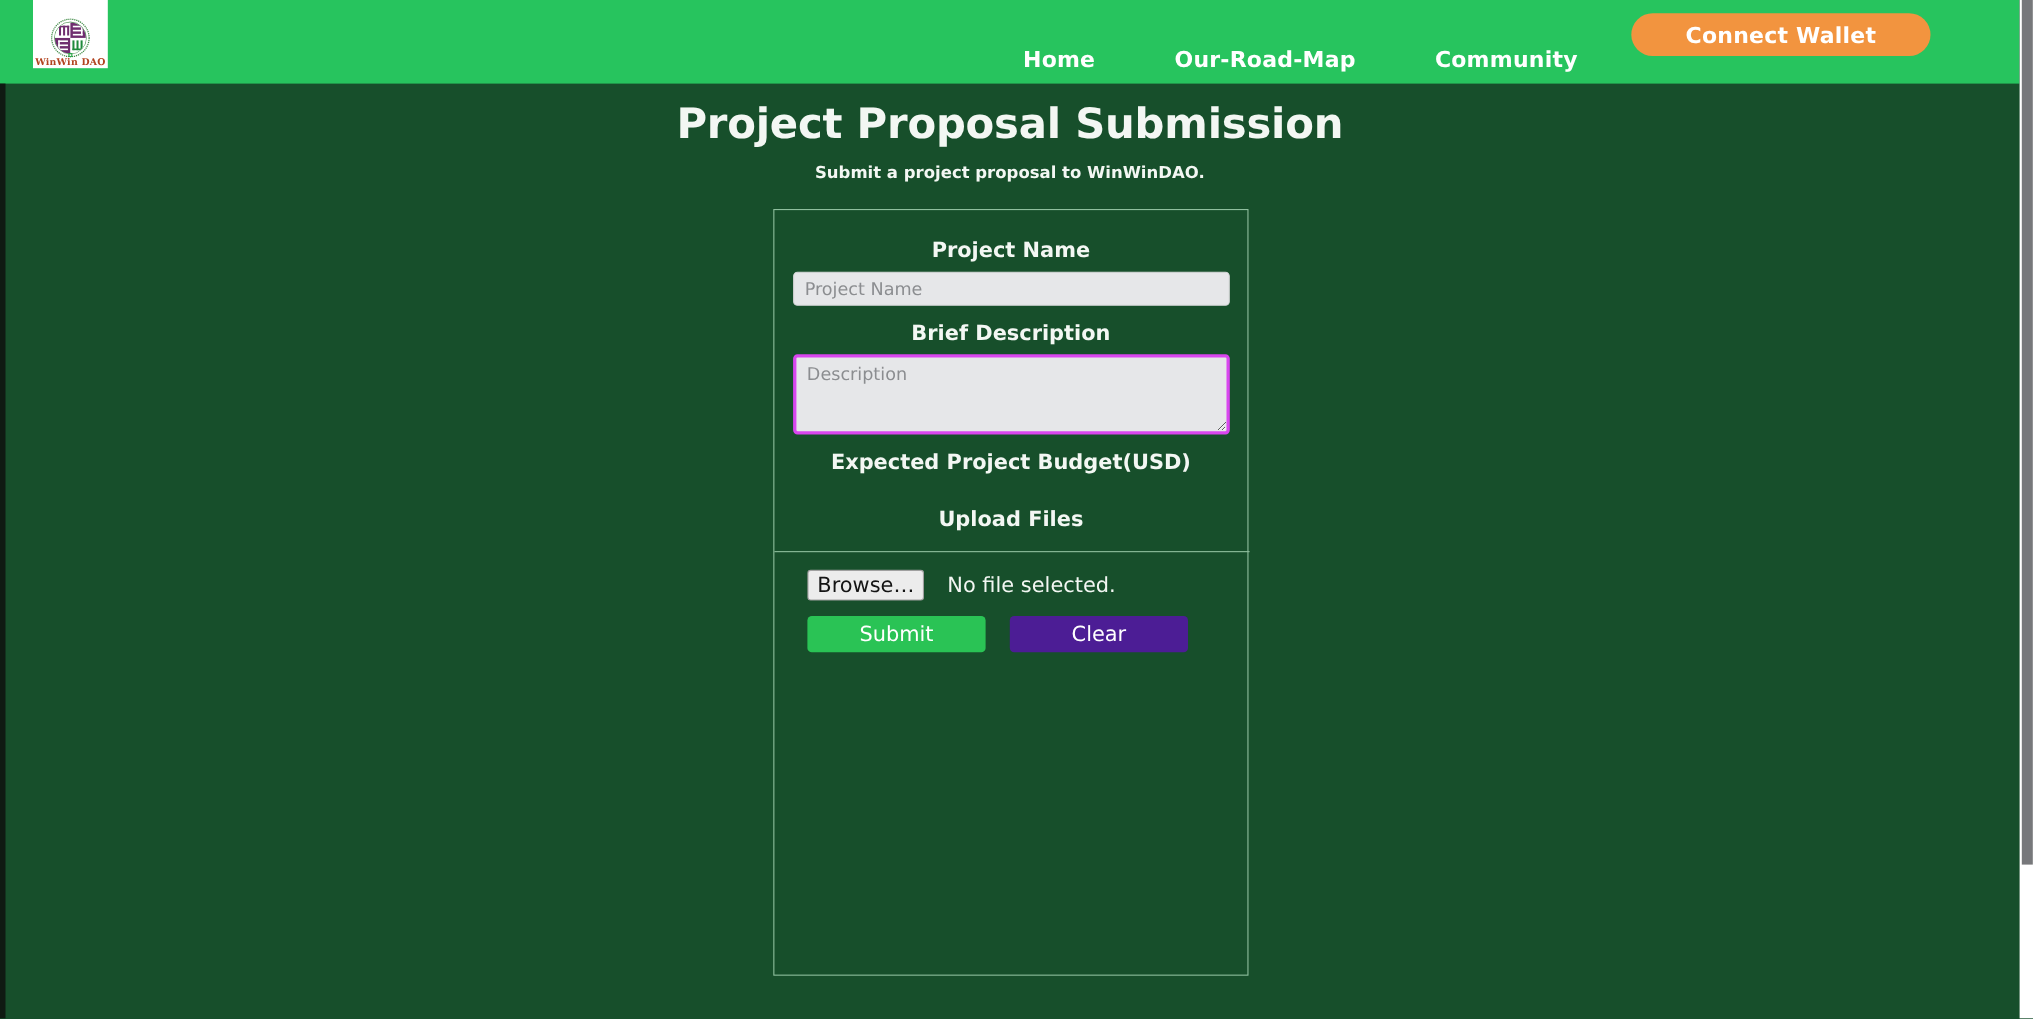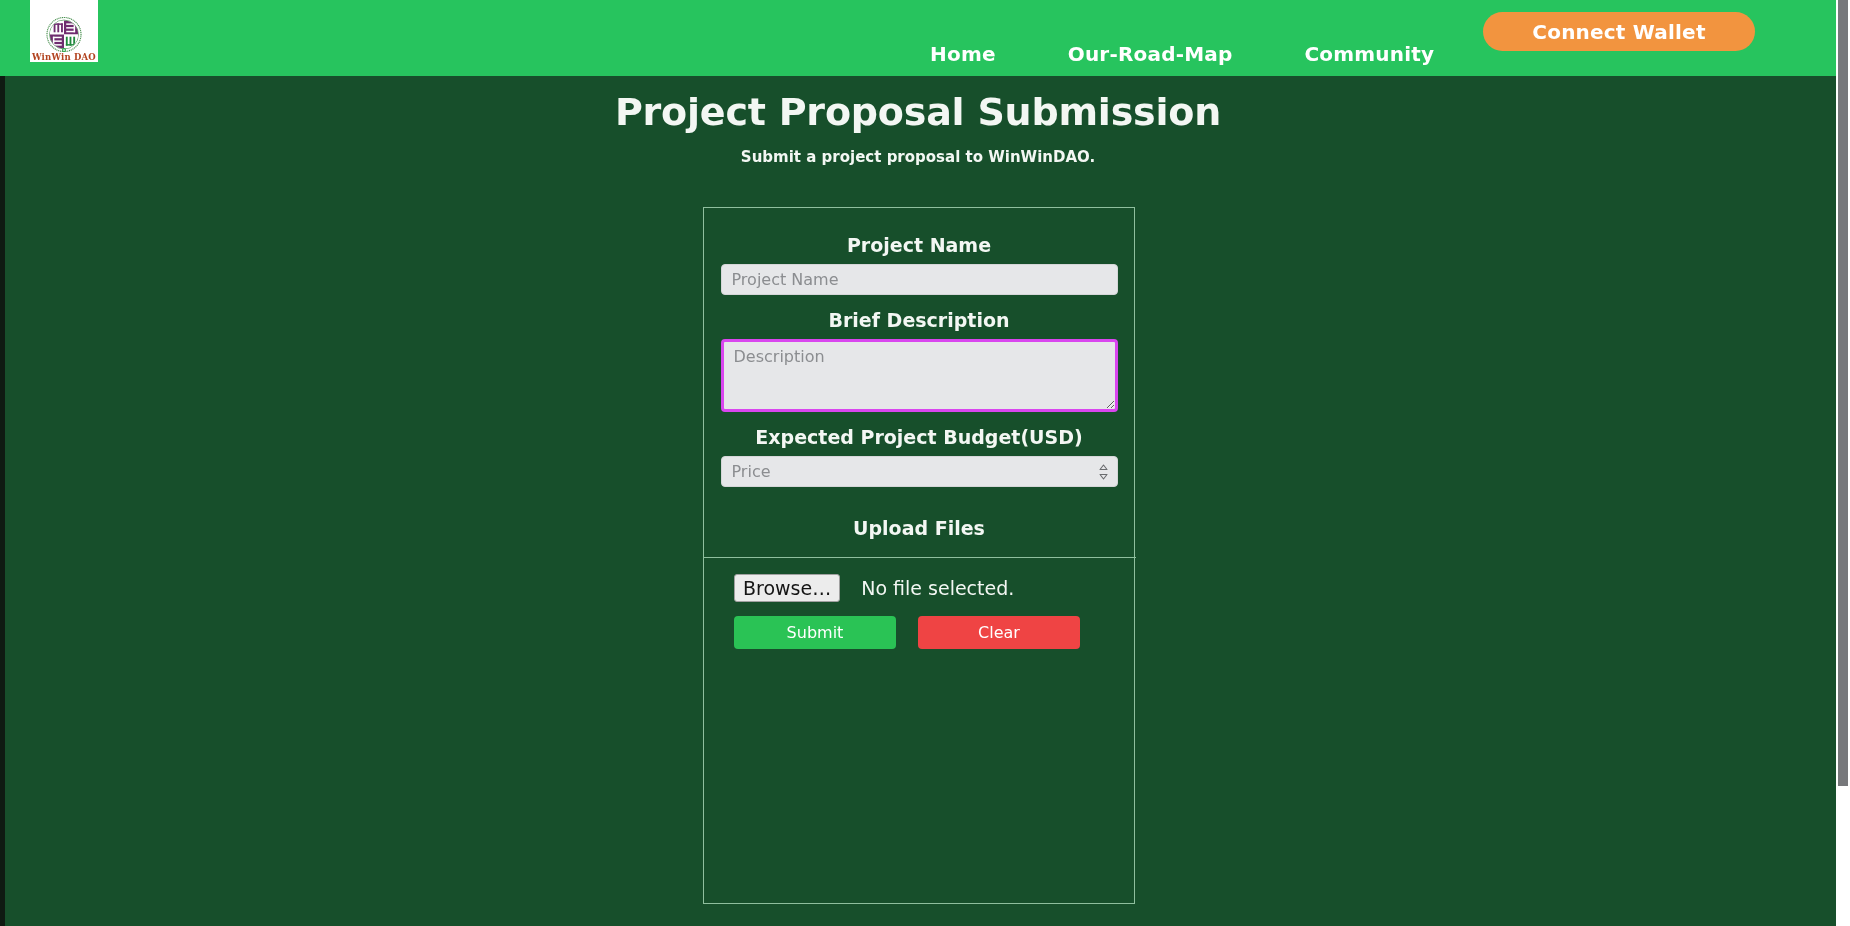--- a/index.html
+++ b/index.html
@@ -111,21 +111,21 @@
   .hero p {
     margin: 14px 0 0 0;
     font-size: 15px;
     font-weight: bold;
     color: #f3f7f3;
   }
 
   
   .card {
     position: absolute;
-    left: 703px; top: 207px;
+    left: 703px; top: 190px;
     width: 432px;
     height: 697px;
     border: 1px solid #8fbf9e;
     background: #174f2b;
   }
   .card-body { padding: 18px 16px 0 16px; }
 
   .field { margin-bottom: 0; }
   .field-label {
     display: block;
@@ -220,26 +220,26 @@
     display: flex;
     gap: 22px;
     padding: 14px 0 0 14px;
   }
   .submit-btn, .clear-btn {
     width: 162px;
     height: 33px;
     border: none;
     border-radius: 4px;
     color: #ffffff;
-    font-size: 16px;
+    font-size: 19px;
     cursor: pointer;
     font-family: "DejaVu Sans", sans-serif;
   }
   .submit-btn { background: #2ac355; }
-  .clear-btn  { background: #ef4444; }
+  .clear-btn  { background: #4c1d95; }
 
   
   .scrollbar {
     position: absolute;
     right: 0; top: 0;
     width: 14px; height: 926px;
     background: #ffffff;
     z-index: 10;
   }
   .scroll-thumb {
@@ -322,27 +322,20 @@
         <input class="text-input" type="text" placeholder="Project Name" style="">
       </div>
 
       <div class="field">
         <label class="field-label">Brief Description</label>
         <textarea class="text-area" placeholder="Description" style=""></textarea>
       </div>
 
       <div class="field">
         <label class="field-label">Expected Project Budget(USD)</label>
-        <div class="num-wrap">
-          <input class="num-input" type="text" placeholder="Price" style="">
-          <svg class="spinner" viewBox="0 0 11 17">
-            <path d="M5.5 1.5 L9 6 L2 6 Z" fill="none" stroke="#6a6c6f" stroke-width="1.1" stroke-linejoin="round"></path>
-            <path d="M5.5 15.5 L9 11 L2 11 Z" fill="none" stroke="#6a6c6f" stroke-width="1.1" stroke-linejoin="round"></path>
-          </svg>
-        </div>
       </div>
 
       <div class="upload-heading">Upload Files</div>
       <div class="divider"></div>
 
       <div class="file-row">
         <button class="browse-btn">Browse…</button>
         <span class="file-status">No file selected.</span>
       </div>
 

